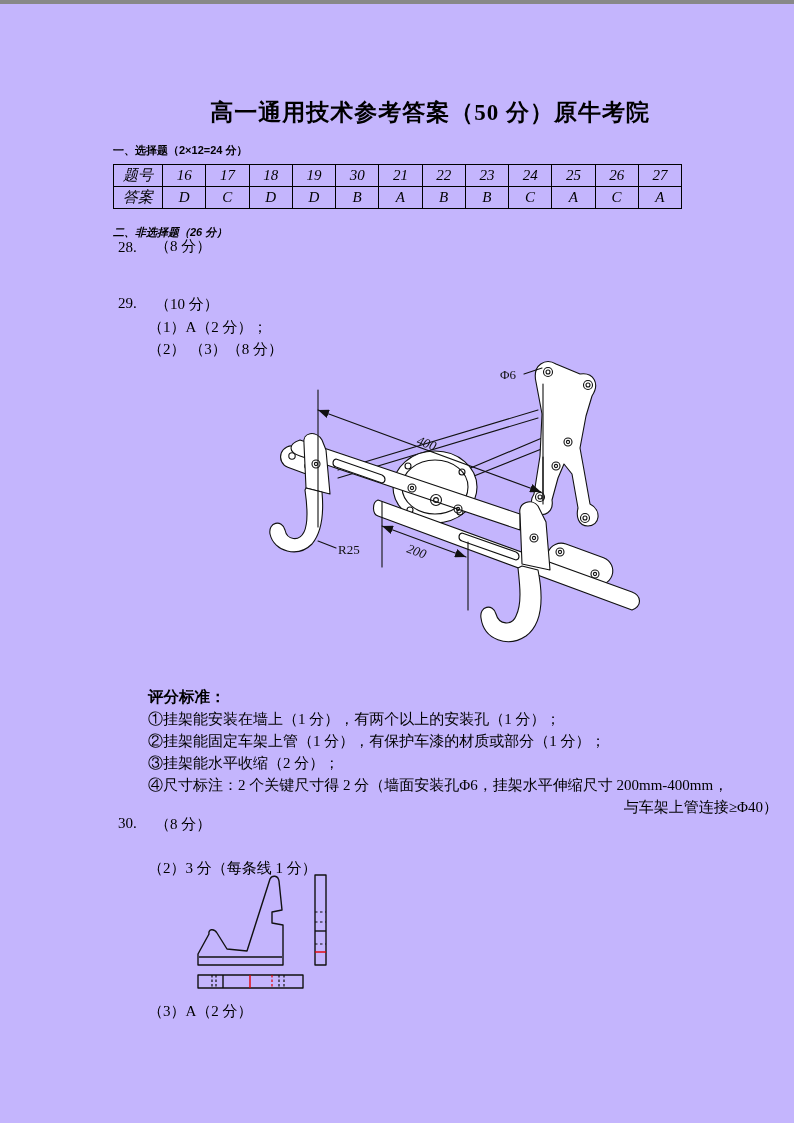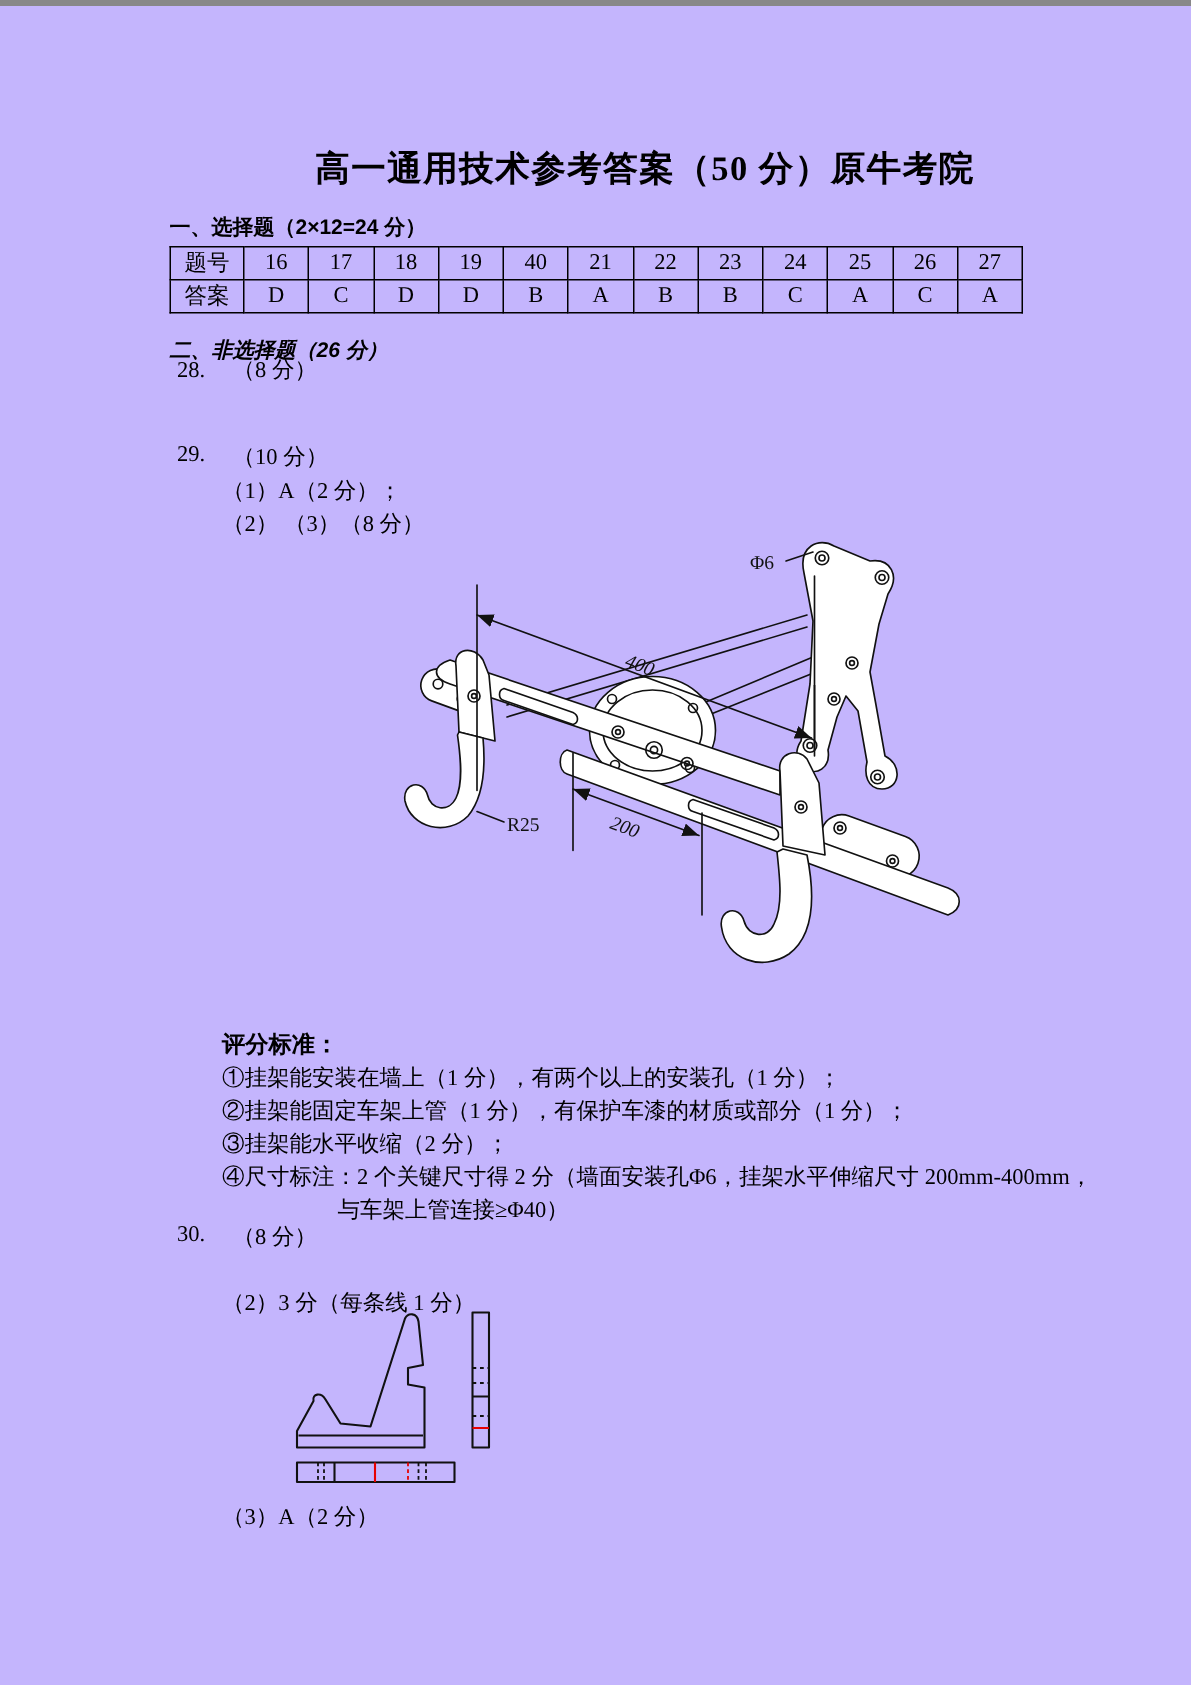--- a/index.html
+++ b/index.html
@@ -7,37 +7,37 @@
     position:relative;width:794px;height:1123px;margin:4px auto;background:#c4b5fd;
     font-family:"Liberation Serif","DejaVu Serif",serif;color:#000;overflow:hidden;
   }
   .abs{position:absolute;}
   .title{
     left:70px;top:93px;width:720px;text-align:center;
     font-size:23px;font-weight:600;letter-spacing:1px;white-space:nowrap;
   }
   .sec-heading{
     font-family:"Liberation Sans","DejaVu Sans",sans-serif;
-    font-weight:bold;font-size:14px;white-space:nowrap;
-  }
-  .answer-table{border-collapse:collapse;table-layout:fixed;width:569px;}
+    font-weight:bold;font-size:11px;white-space:nowrap;
+  }
+  .answer-table{border-collapse:collapse;table-layout:fixed;width:569px;font-style:italic;}
   .answer-table td{
     border:1.3px solid #000;text-align:center;vertical-align:middle;
     font-size:15px;height:21px;padding:0;overflow:hidden;
   }
   .answer-table td.hd{width:48px;}
   .bodyline{font-size:15px;white-space:nowrap;}
   .qline{display:flex;font-size:15px;white-space:nowrap;}
   .qnum{width:37px;flex:none;}
   .score-block .bodyline{line-height:22px;}
   .score-heading{
     font-family:"Liberation Sans","DejaVu Sans",sans-serif;
     font-weight:bold;font-size:15.5px;line-height:23px;
   }
-  .indent2{padding-left:77px;}
+  .indent2{padding-left:77px;text-align:right;}
   svg{display:block;}
   svg text{font-family:"Liberation Serif","DejaVu Serif",serif;}
   .dim-label{font-size:13px;font-style:italic;}
   .ann-label{font-size:13px;}
 </style>
 </head>
 <body>
 
 <div class="page">
 
@@ -46,21 +46,21 @@
   <div class="abs sec-heading" style="left:113px;top:139px;">一、选择题（2×12=24 分）</div>
 
   <table class="abs answer-table" style="left:113px;top:160px;">
     <tbody>
         <tr>
       <td class="hd">题号</td>
       <td>16</td>
       <td>17</td>
       <td>18</td>
       <td>19</td>
-      <td>40</td>
+      <td>30</td>
       <td>21</td>
       <td>22</td>
       <td>23</td>
       <td>24</td>
       <td>25</td>
       <td>26</td>
       <td>27</td>
     </tr>
     <tr>
       <td class="hd">答案</td>

